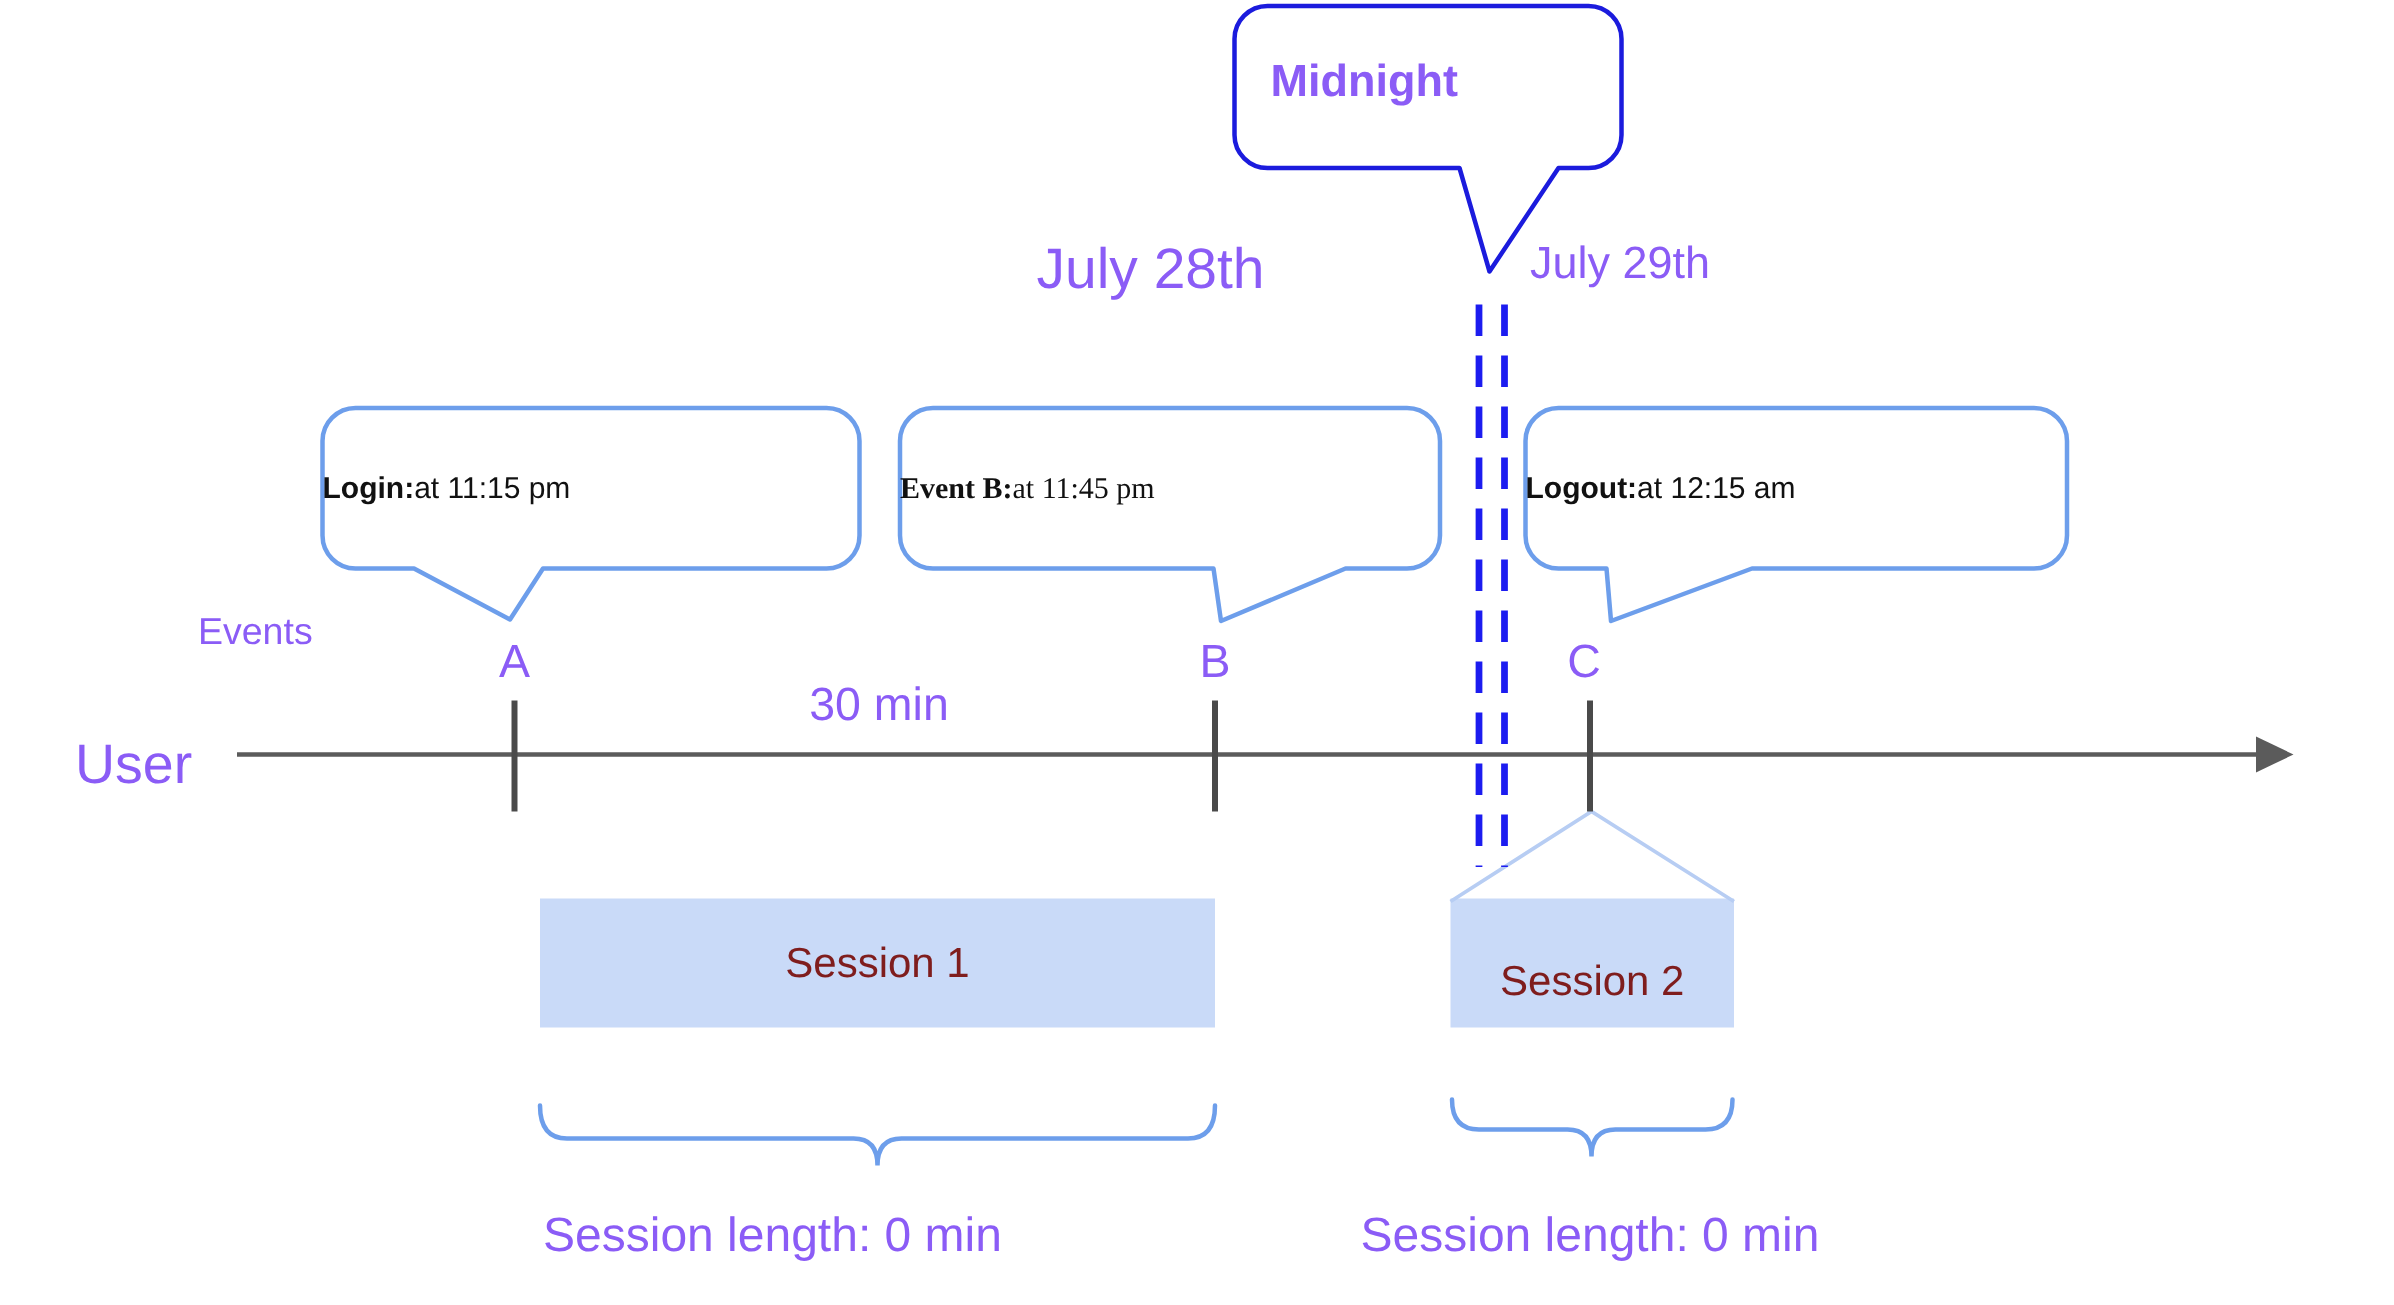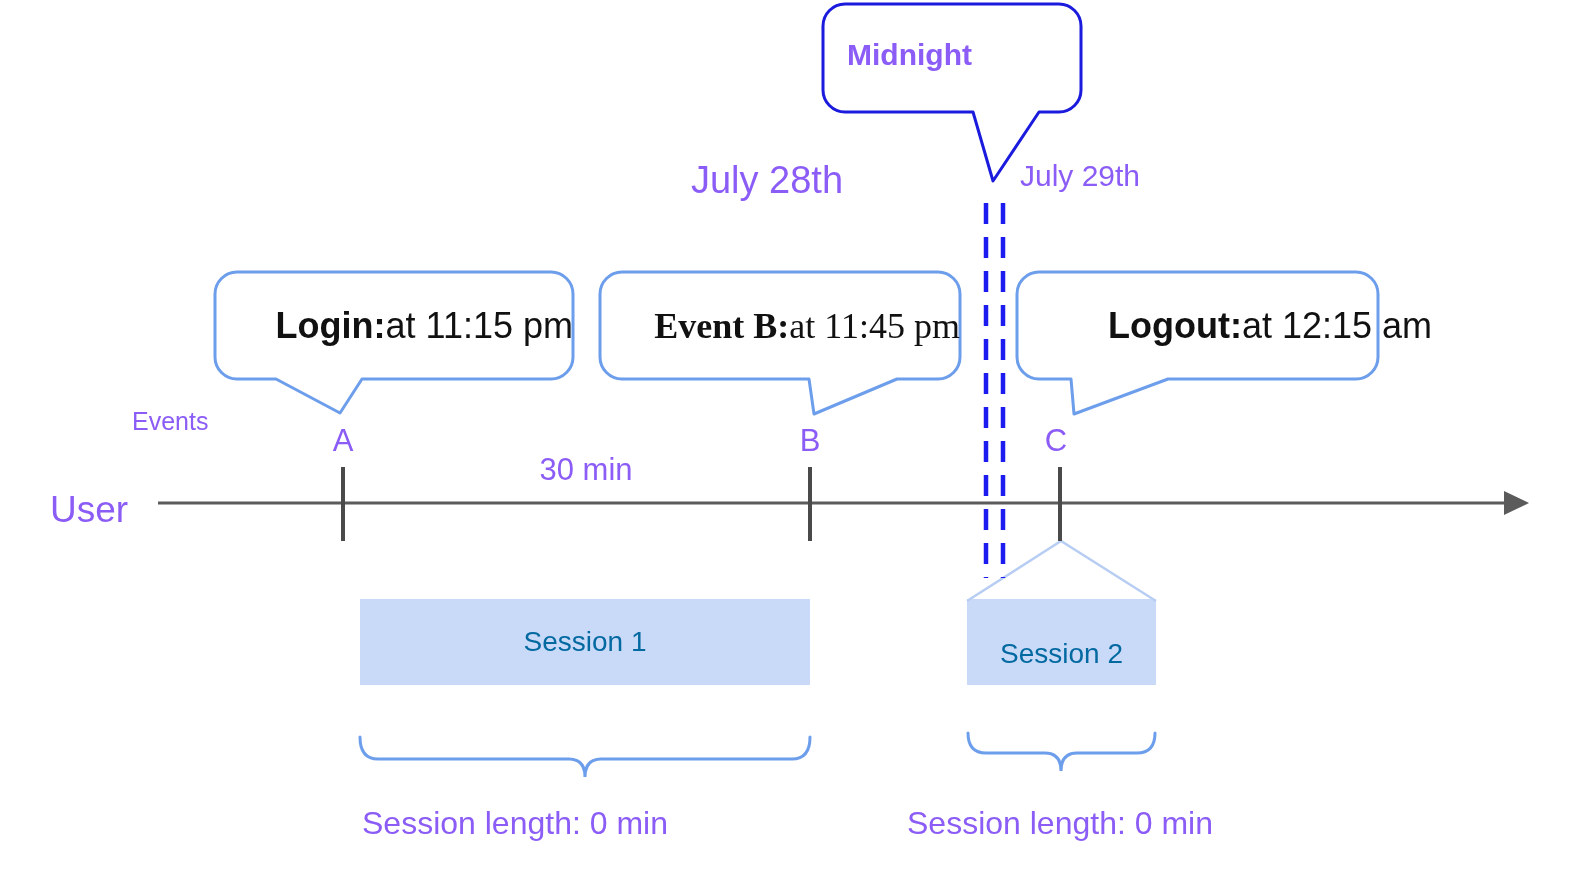--- a/index.html
+++ b/index.html
@@ -13,28 +13,28 @@
   #diagram-svg{position:absolute;left:0;top:0;}
   .lbl{
     position:absolute;
     color:#8b5cf6;
     line-height:1;
     white-space:nowrap;
   }
   .center-x{transform:translateX(-50%);}
   .callout-text{
     position:absolute;
-    display:flex;align-items:center;justify-content:flex-end;
-    color:#111111;font-size:36px;line-height:1;white-space:nowrap;
+    display:flex;align-items:center;justify-content:flex-start;
+    color:#111111;font-size:20px;line-height:1;white-space:nowrap;
   }
   .callout-text b{font-weight:bold;}
   .session-text{
     position:absolute;
     display:flex;align-items:center;justify-content:center;
-    color:#0369a1;font-size:28px;line-height:1;white-space:nowrap;
+    color:#7f1d1d;font-size:28px;line-height:1;white-space:nowrap;
   }
 </style>
 </head>
 <body>
 
 <div id="canvas">
 
   <svg id="diagram-svg" width="1596" height="870" viewBox="0 0 1596 870">
 
     <rect x="360" y="599" width="450" height="86" fill="#c9daf8"></rect>

